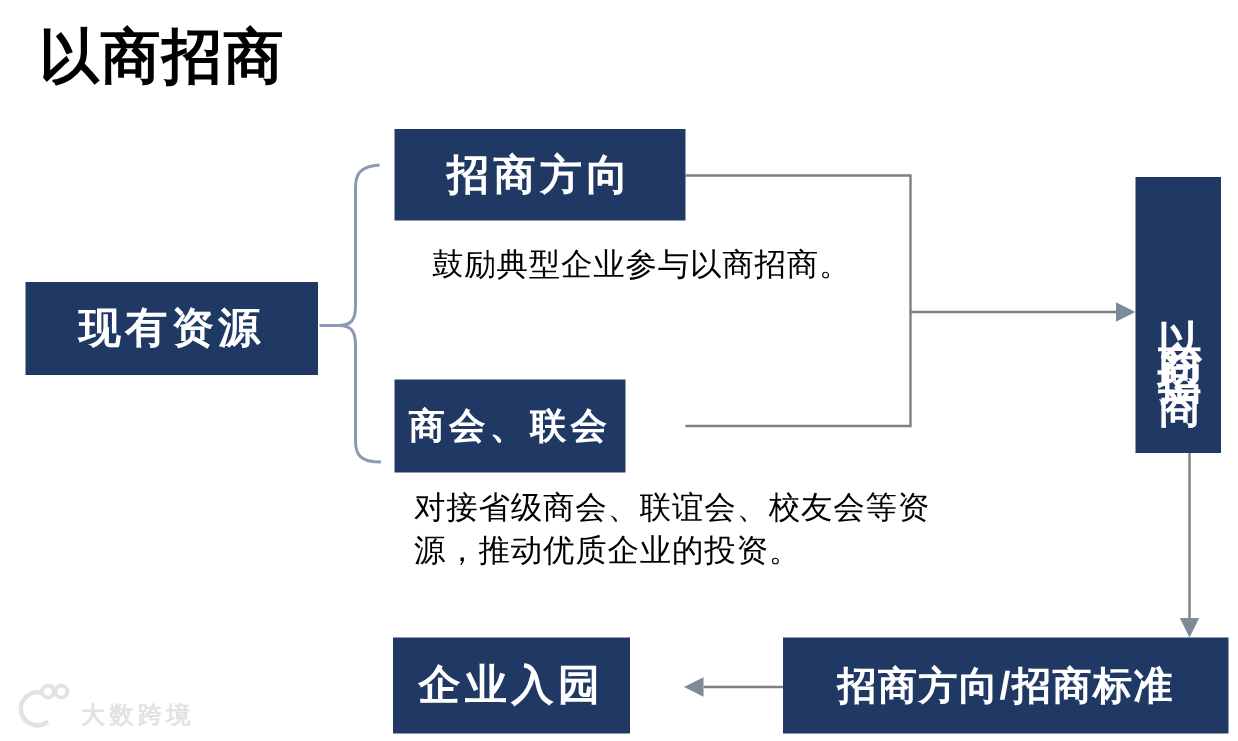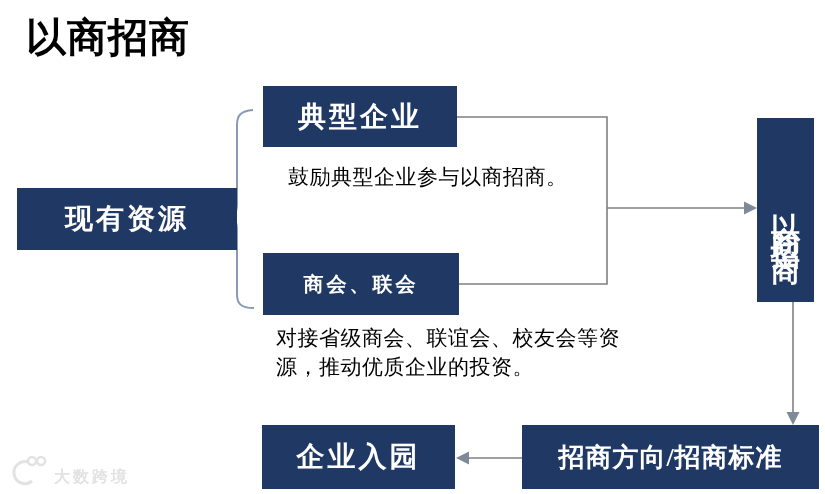--- a/index.html
+++ b/index.html
@@ -1,39 +1,39 @@
 <!DOCTYPE html>
 <html><head>
 <meta charset="utf-8">
 <style>
   html,body { margin:0; padding:0; background:#ffffff; }
   .stage {
     position:relative; width:825px; height:494px; background:#ffffff;
-    font-family:Liberation Serif, serif; overflow:hidden;
+    font-family:Liberation Sans, sans-serif; overflow:hidden;
   }
   .title {
     position:absolute; left:26px; top:10px; margin:0;
     font-size:40px; font-weight:bold; color:#000000; letter-spacing:1px;
   }
   .connectors { position:absolute; left:0; top:0; width:825px; height:494px; }
   .node {
     position:absolute; background:#1F3864; color:#ffffff; font-weight:bold;
     display:flex; align-items:center; justify-content:center;
     letter-spacing:3px; text-align:center;
   }
-  .node-existing   { left:17px;  top:188px; width:220px; height:62px; font-size:28px; }
+  .node-existing   { left:17px;  top:188px; width:195px; height:62px; font-size:28px; }
   .node-typical    { left:263px; top:86px;  width:194px; height:61px; font-size:28px; }
-  .node-chambers   { left:263px; top:253px; width:196px; height:62px; font-size:20px; }
+  .node-chambers   { left:263px; top:253px; width:154px; height:62px; font-size:24px; }
   .node-vertical   { left:757px; top:118px; width:57px;  height:184px; font-size:29px; }
   .node-vertical .vtext {
     writing-mode:vertical-rl; text-orientation:upright;
     letter-spacing:14px; margin-bottom:-14px; line-height:57px;
   }
   .node-direction  { left:522px; top:425px; width:297px; height:64px; font-size:26px; letter-spacing:1px; }
-  .node-entry      { left:262px; top:425px; width:193px; height:64px; font-size:28px; }
+  .node-entry      { left:262px; top:425px; width:158px; height:64px; font-size:28px; }
   .note {
     position:absolute; color:#000000; font-size:21px; letter-spacing:0.5px;
   }
   .note-typical  { left:276px; top:162px; width:340px; line-height:30px; white-space:nowrap;margin-left:12px; }
   .note-chambers { left:276px; top:324px; width:356px; line-height:29px; }
   .watermark {
     position:absolute; left:8px; top:454px; display:flex; align-items:flex-end;
     color:#E2E2E2; font-size:16px; font-weight:bold; letter-spacing:3px;
   }
   .watermark svg { margin-right:4px; }
@@ -58,21 +58,21 @@
 
     <path d="M 793 302 L 793 412" stroke="#808080" stroke-width="1.6" fill="none"></path>
     <polygon points="786.5,412 799.5,412 793,425" fill="#7F8A99"></polygon>
 
     <path d="M 522 458 L 469 458" stroke="#808080" stroke-width="1.6" fill="none"></path>
     <polygon points="469,451.5 469,464.5 456,458" fill="#7F8A99"></polygon>
   </svg>
 
   <div class="node node-existing">现有资源</div>
 
-  <div class="node node-typical">典型企业</div>
+  <div class="node node-typical">招商方向</div>
 
   <div class="note note-typical">鼓励典型企业参与以商招商。</div>
 
   <div class="node node-chambers">商会、联会</div>
 
   <div class="note note-chambers">对接省级商会、联谊会、校友会等资源，推动优质企业的投资。</div>
 
   <div class="node node-vertical">
     <span class="vtext">以商招商</span>
   </div>

